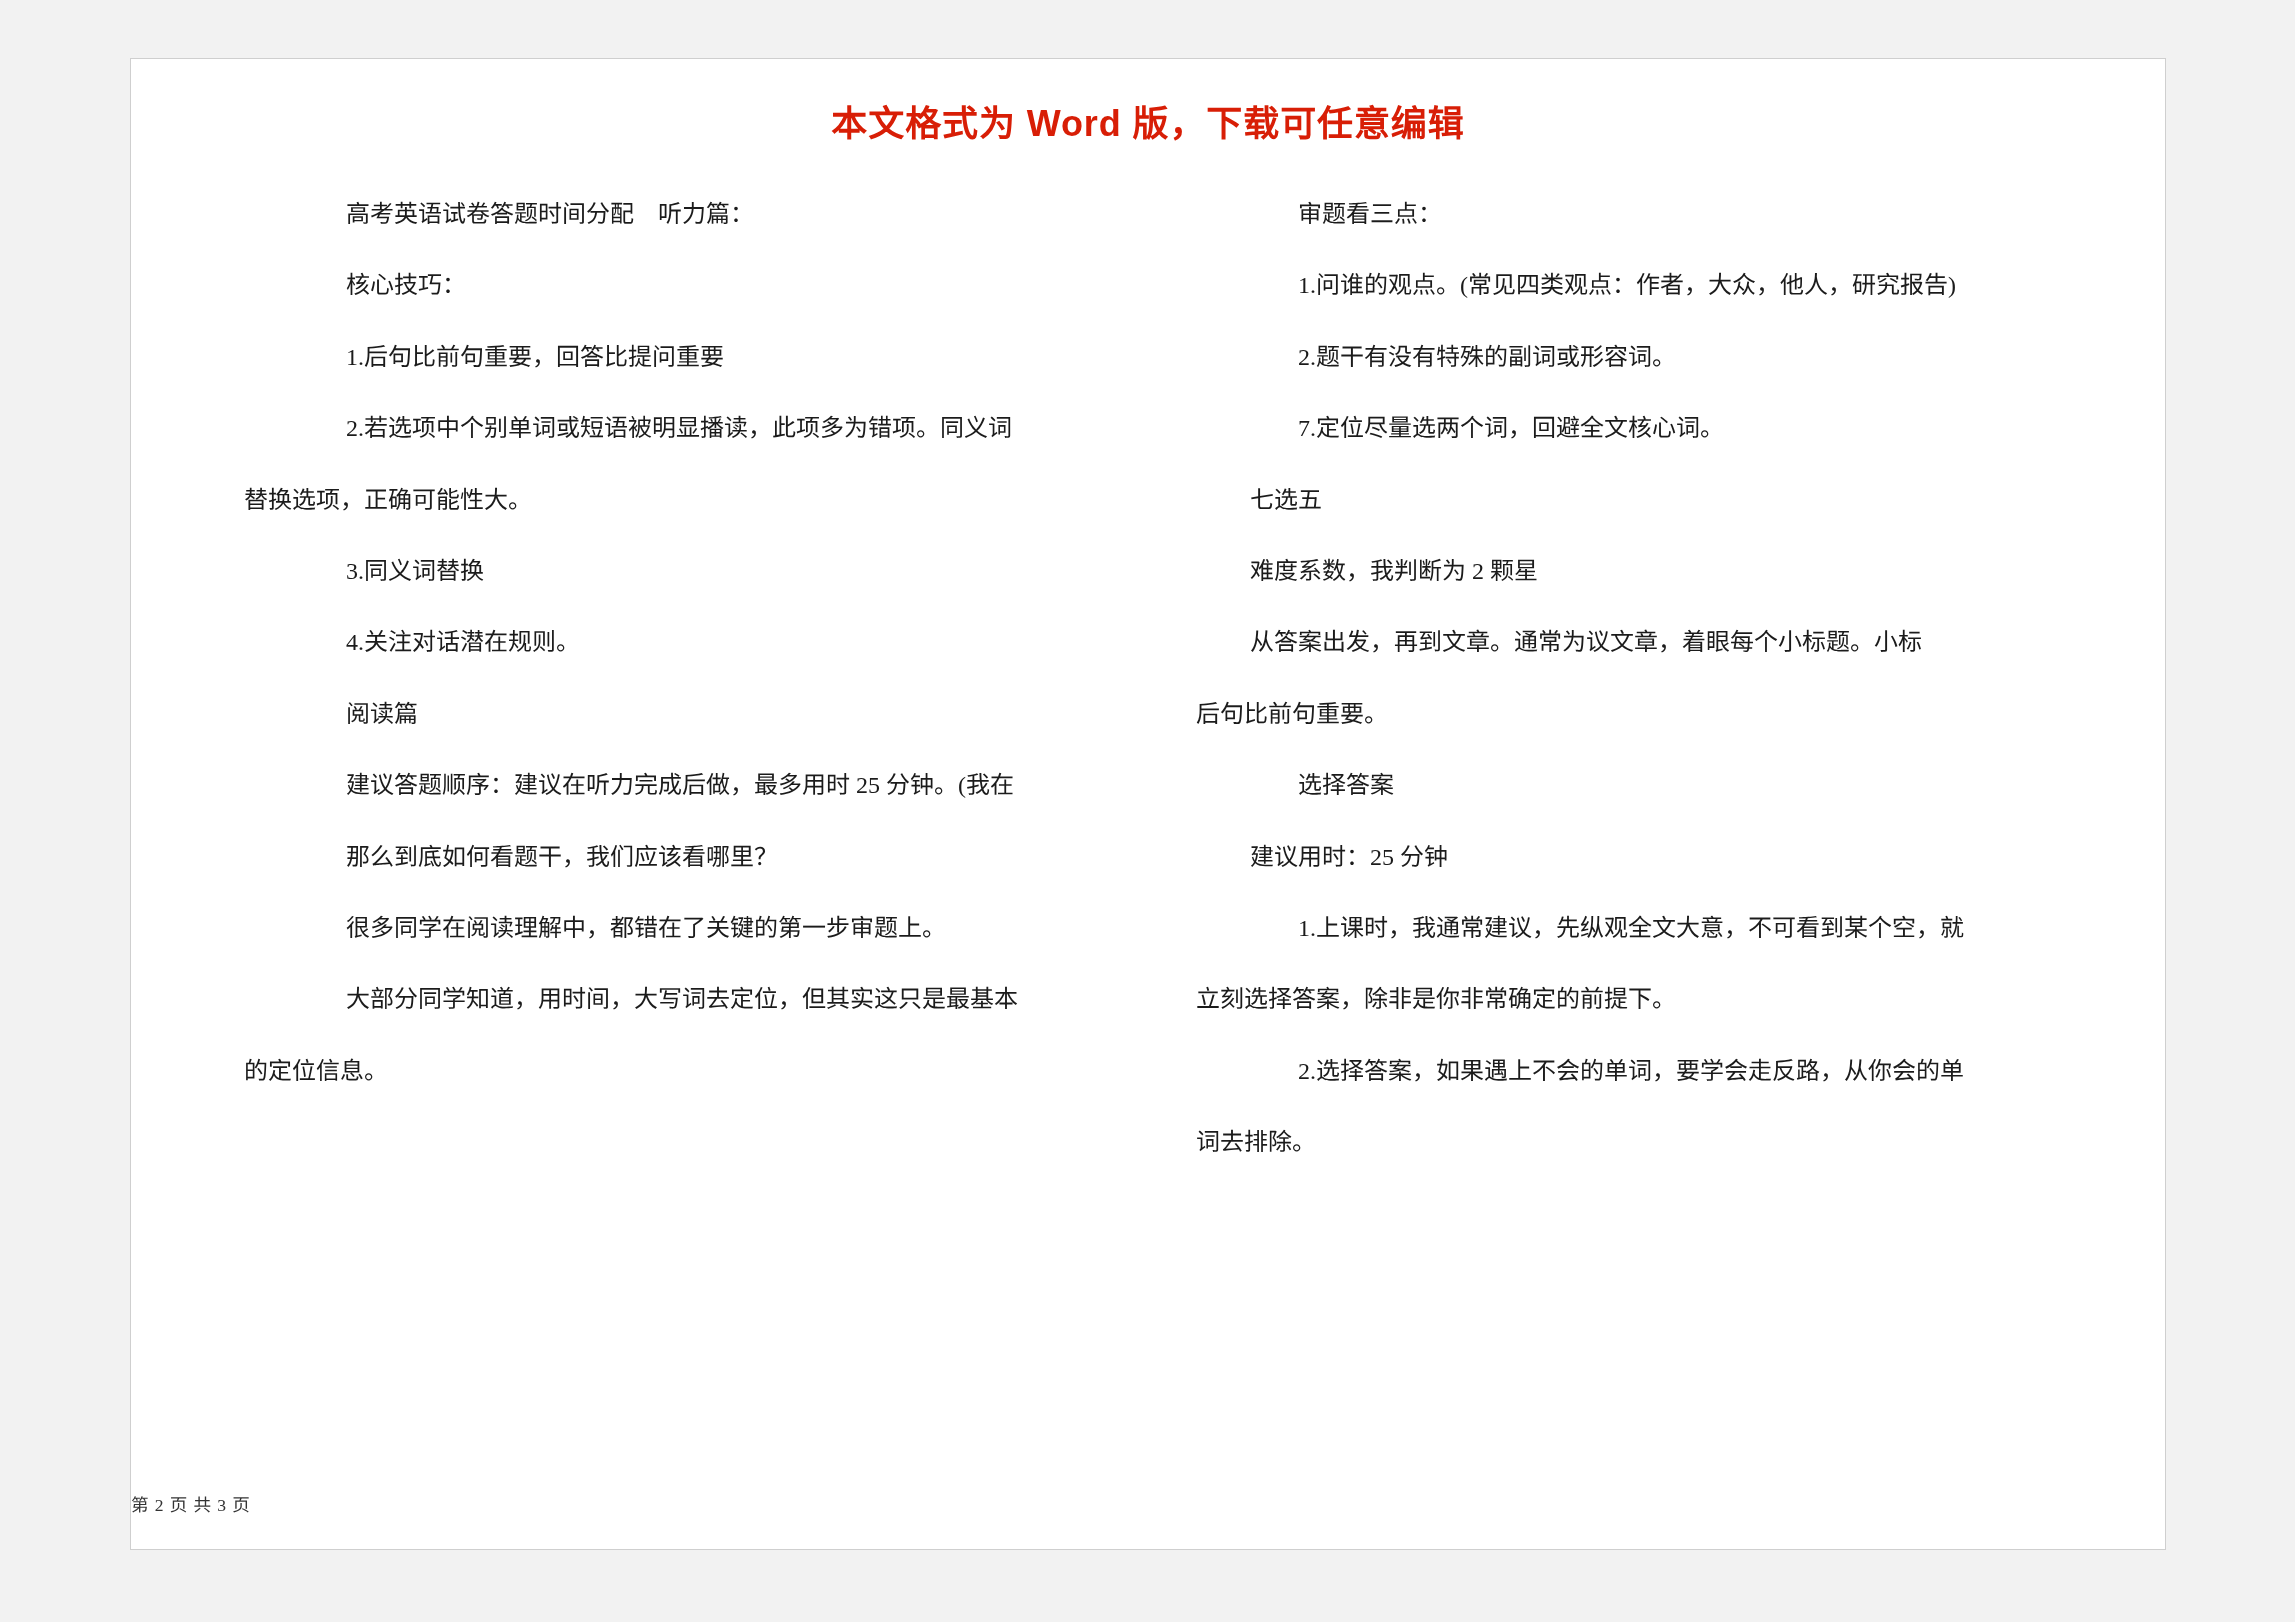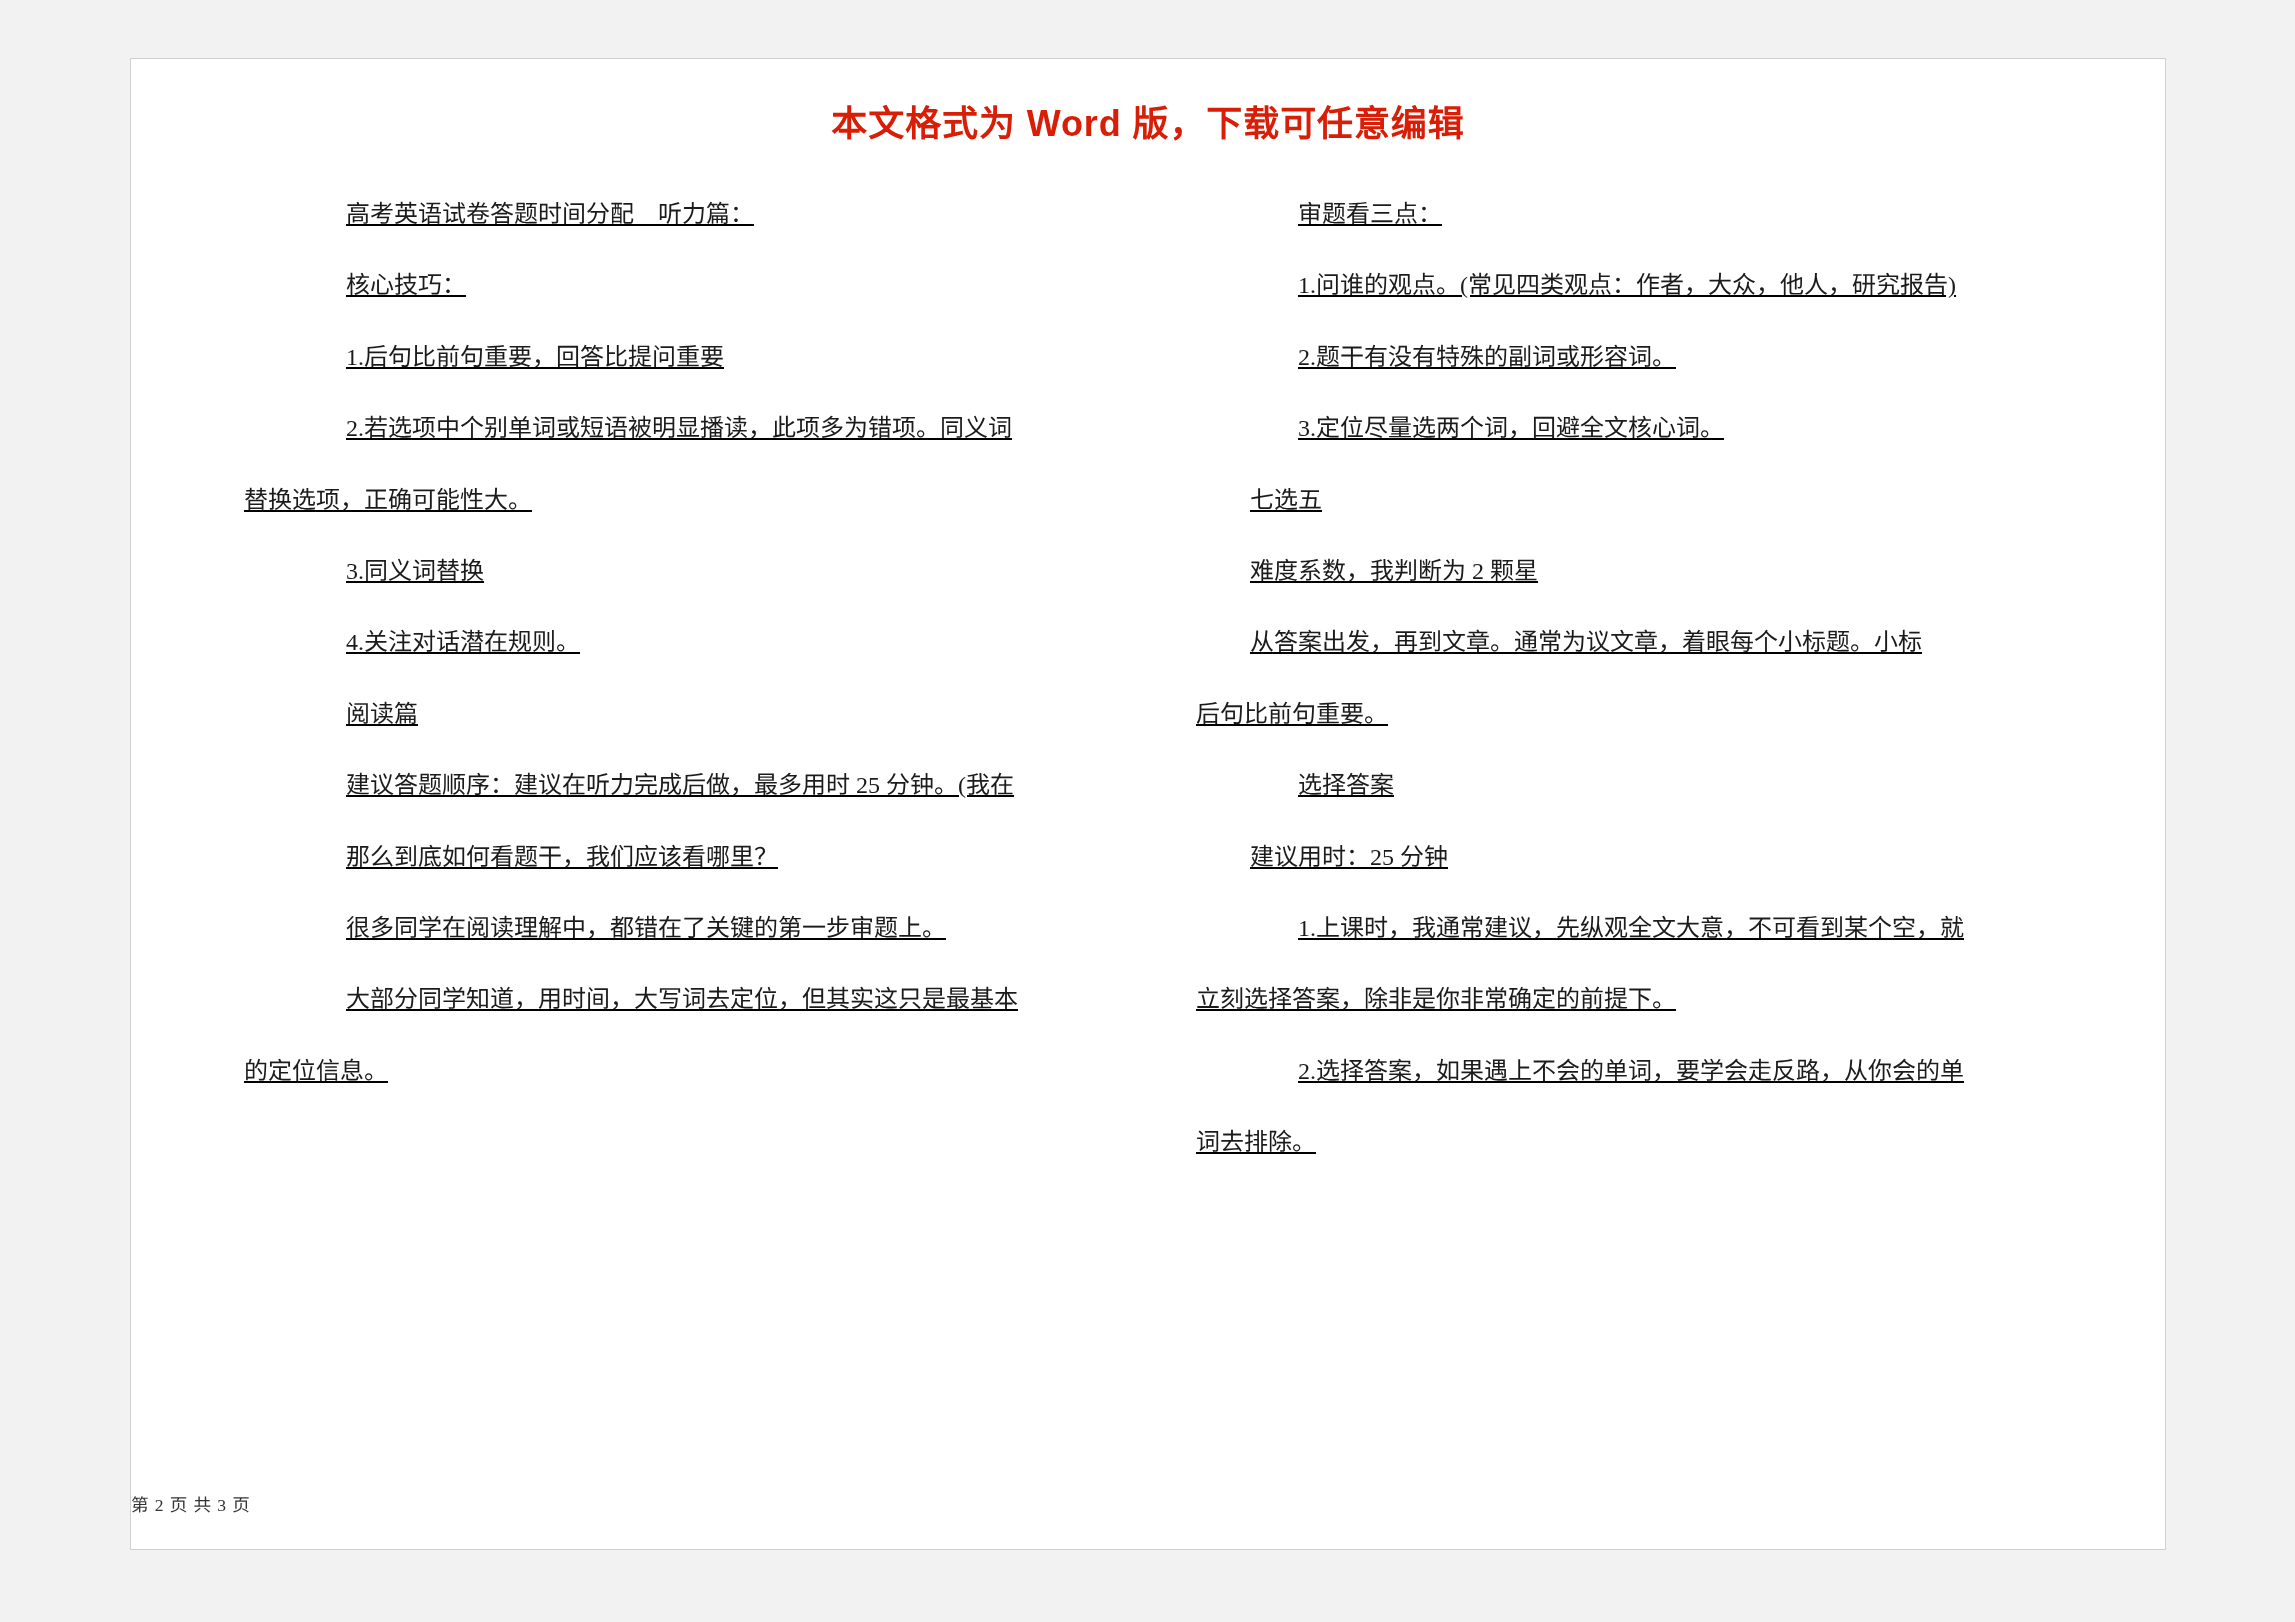--- a/index.html
+++ b/index.html
@@ -41,21 +41,20 @@
     top: 139px;
     left: 0;
     width: 100%;
     display: flex;
     box-sizing: border-box;
     padding: 0 56px 0 56px;
   }
   .col {
     width: 50%;
     box-sizing: border-box;
-    text-decoration: underline;
   }
   .col-left { padding-left: 111px; padding-right: 37px; }
   .col-right { padding-left: 102px; padding-right: 9.3px; }
   p.para {
     margin: 0 0 39px 0;
     font-size: 24px;
     line-height: 1.35;
     color: #1b1b1b;
     white-space: pre-wrap;
     font-family: "Liberation Serif", "DejaVu Serif", serif;
@@ -95,21 +94,21 @@
       <p class="para indent">那么到底如何看题干，我们应该看哪里？</p>
       <p class="para indent">很多同学在阅读理解中，都错在了关键的第一步审题上。</p>
       <p class="para indent">大部分同学知道，用时间，大写词去定位，但其实这只是最基本</p>
       <p class="para hang">的定位信息。</p>
     </div>
 
     <div class="col col-right">
       <p class="para indent">审题看三点：</p>
       <p class="para indent">1.问谁的观点。(常见四类观点：作者，大众，他人，研究报告)</p>
       <p class="para indent">2.题干有没有特殊的副词或形容词。</p>
-      <p class="para indent">3.定位尽量选两个词，回避全文核心词。</p>
+      <p class="para indent">7.定位尽量选两个词，回避全文核心词。</p>
       <p class="para">七选五</p>
       <p class="para">难度系数，我判断为 2 颗星</p>
       <p class="para">从答案出发，再到文章。通常为议文章，着眼每个小标题。小标</p>
       <p class="para hang">后句比前句重要。</p>
       <p class="para indent">选择答案</p>
       <p class="para">建议用时：25 分钟</p>
       <p class="para indent">1.上课时，我通常建议，先纵观全文大意，不可看到某个空，就</p>
       <p class="para hang">立刻选择答案，除非是你非常确定的前提下。</p>
       <p class="para indent">2.选择答案，如果遇上不会的单词，要学会走反路，从你会的单</p>
       <p class="para hang">词去排除。</p>

